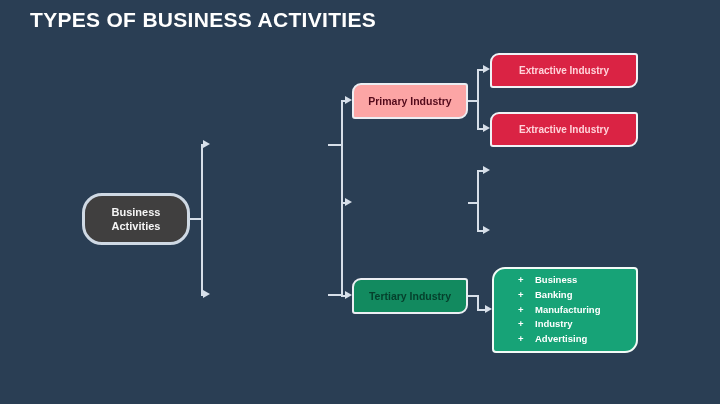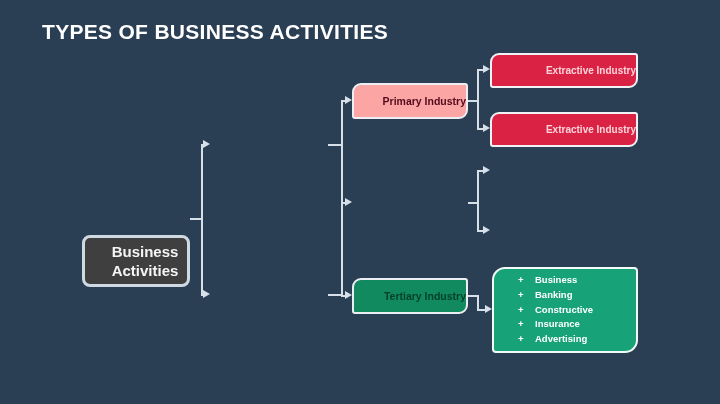--- a/index.html
+++ b/index.html
@@ -2,42 +2,42 @@
 <html><head>
 <meta charset="utf-8">
 <style>
   html,body{margin:0;padding:0;background:#1d2b3a;}
   .stage{
     position:relative;width:720px;height:404px;overflow:hidden;
     background:#2a3e54;
     font-family:"Liberation Sans", sans-serif;
   }
   .title{
-    position:absolute;left:30px;top:8px;margin:12px;
+    position:absolute;left:30px;top:8px;margin:0;
     font-size:21px;font-weight:800;letter-spacing:.3px;color:#ffffff;
   }
   
   .h,.v{position:absolute;background:#d7dfe9;}
   .h{height:2px;}
   .v{width:2px;}
   .arr{
     position:absolute;width:0;height:0;
     border-top:4.5px solid transparent;border-bottom:4.5px solid transparent;
     border-left:7px solid #d7dfe9;
   }
   
   .node{
-    position:absolute;display:flex;align-items:center;justify-content:flex-end;
+    position:absolute;display:flex;align-items:center;justify-content:center;
     text-align:center;font-weight:700;box-sizing:border-box;
   }
   .snip{border-radius:9px 3px 9px 3px;}
   .root{
     left:82px;top:193px;width:108px;height:52px;
-    background:#403f3f;border:3px solid #cfd9e4;border-radius:8px;
-    color:#f5f5f5;font-size:15px;line-height:1.3;margin-top:42px;
+    background:#403f3f;border:3px solid #cfd9e4;border-radius:20px;
+    color:#f5f5f5;font-size:11px;line-height:1.3;
   }
   .root span{display:block;width:84px;}
   .l1{
     background:#5e5d5d;border:2px solid #eef1f5;color:#f4f4f4;font-size:11.5px;
   }
   #n-industry{left:210px;top:128px;width:118px;height:34px;}
   #n-commerce{left:210px;top:278px;width:118px;height:34px;}
   .l2{font-size:10.5px;border:2px solid #eceef3;}
   #n-primary{left:352px;top:83px;width:116px;height:36px;background:#fca5a5;color:#530a1b;}
   #n-secondary{left:352px;top:185px;width:116px;height:36px;background:#c9890e;color:#ffedc2;}
@@ -156,25 +156,25 @@
       <li>
         <span class="bul">+</span>
         <span>Business</span>
       </li>
       <li>
         <span class="bul">+</span>
         <span>Banking</span>
       </li>
       <li>
         <span class="bul">+</span>
-        <span>Constructive</span>
+        <span>Manufacturing</span>
       </li>
       <li>
         <span class="bul">+</span>
-        <span>Insurance</span>
+        <span>Industry</span>
       </li>
       <li>
         <span class="bul">+</span>
         <span>Advertising</span>
       </li>
     </ul>
   </div>
 
 </div>
 

